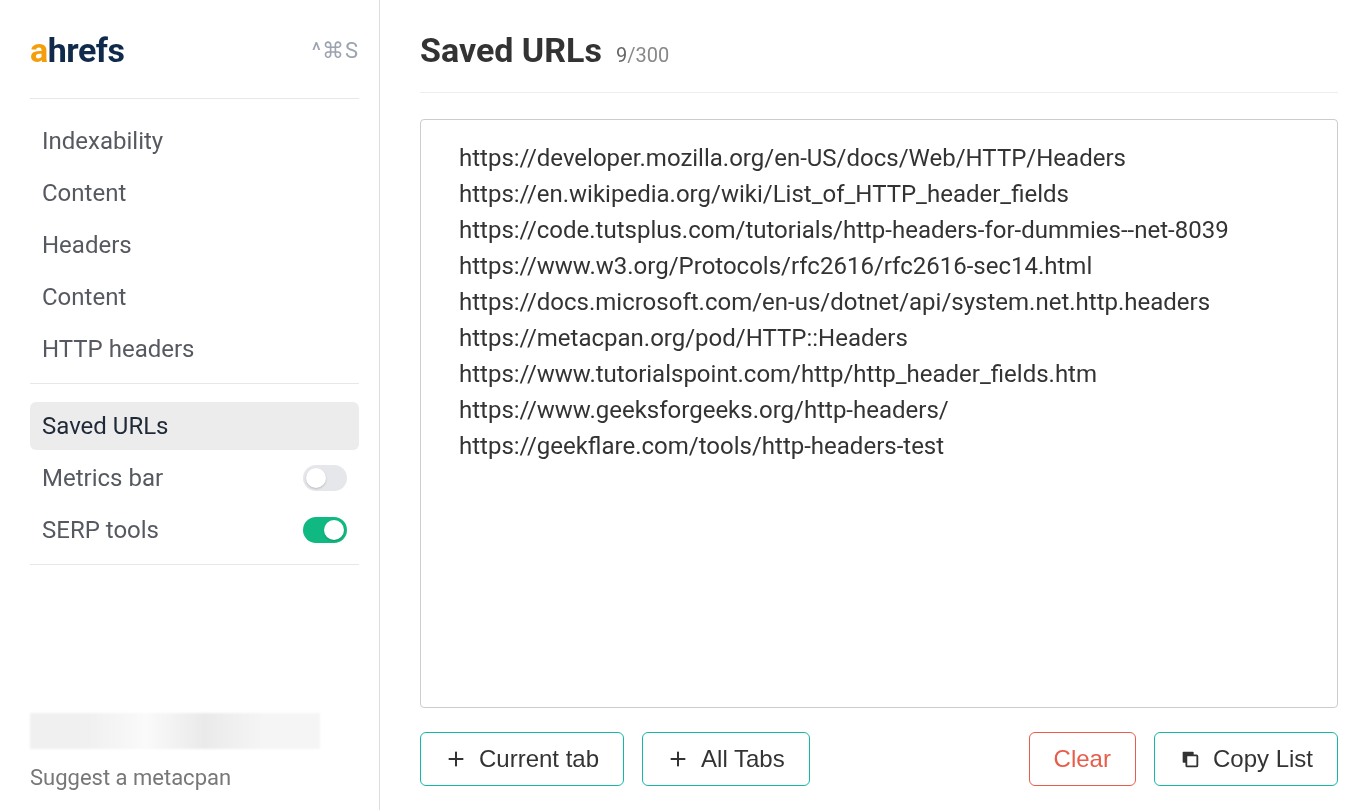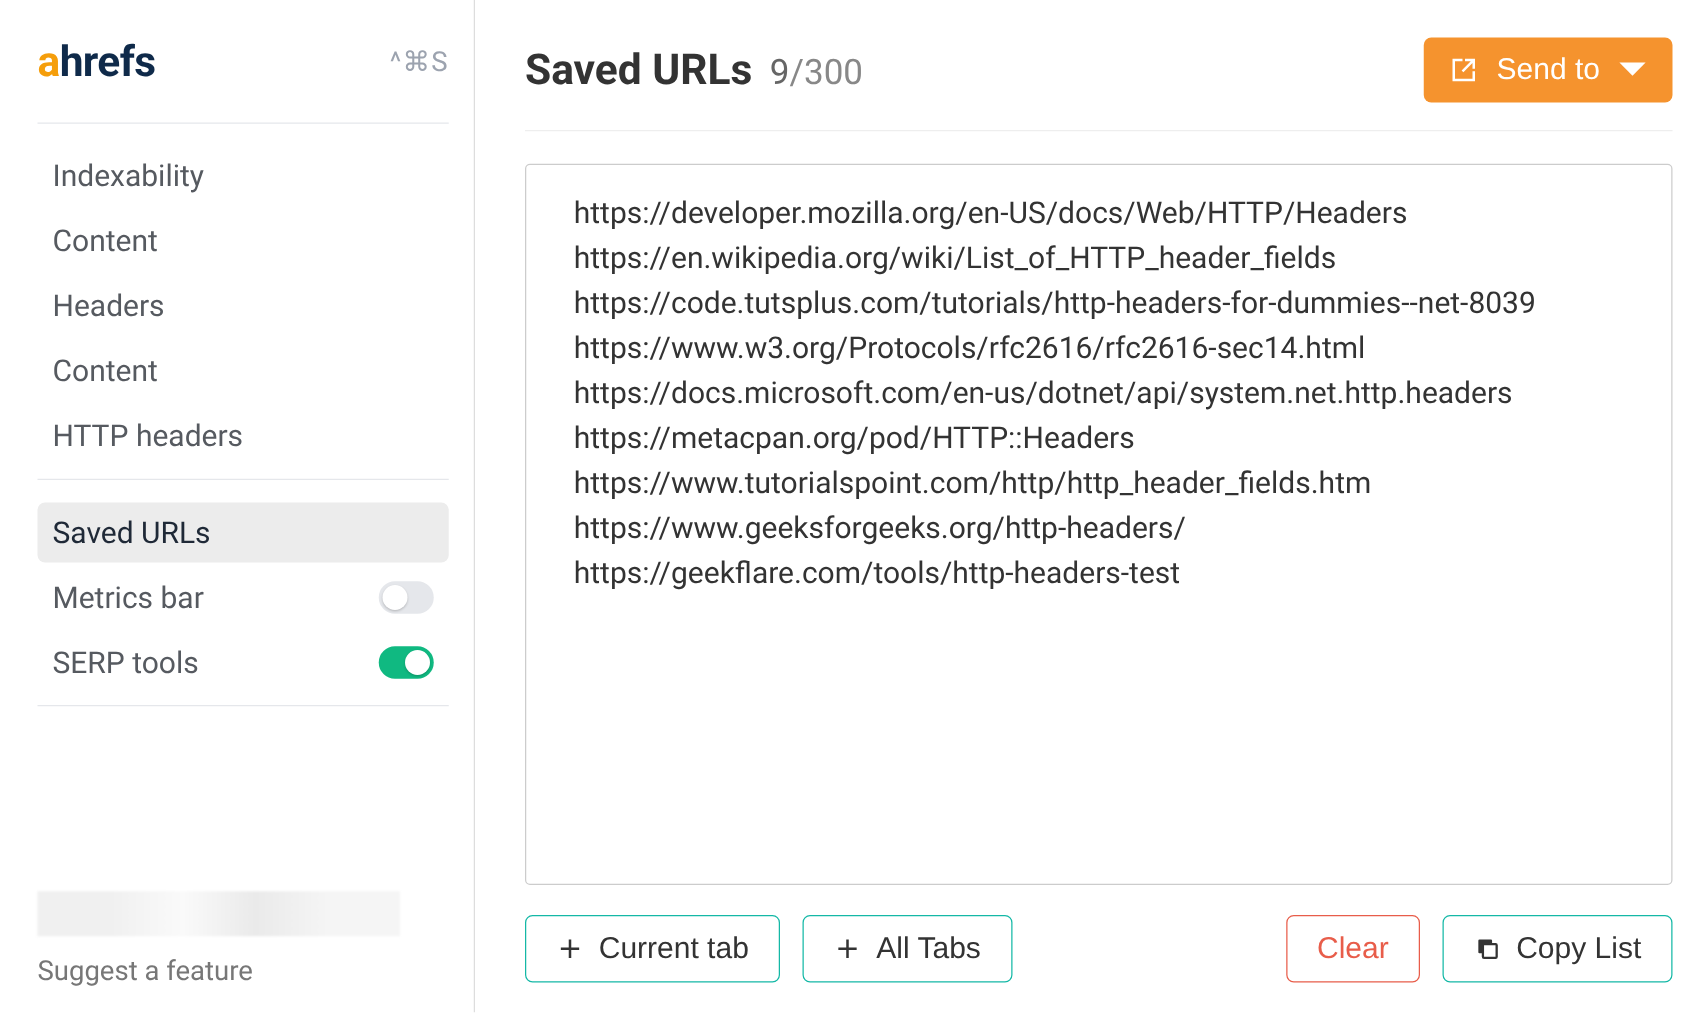--- a/index.html
+++ b/index.html
@@ -112,21 +112,21 @@
       display: flex;
       align-items: baseline;
       gap: 14px;
     }
     .page-title {
       font-size: 34px;
       font-weight: 700;
       color: #333;
     }
     .count {
-      font-size: 28px;
+      font-size: 20px;
       color: #888;
       text-align: center;
     }
     .count .cur { color: #666; }
     .send-btn {
       background: #f5932e;
       color: #fff;
       border: none;
       border-radius: 6px;
       font-size: 24px;
@@ -234,41 +234,32 @@
     <li class="nav-item">
       <span>SERP tools</span>
       <span class="toggle on">
           <span class="knob"></span>
         </span>
     </li>
   </ul>
   <hr class="divider">
   <div class="sidebar-footer">
     <div class="blurred"></div>
-    <div class="suggest">Suggest a feature</div>
+    <div class="suggest">Suggest a metacpan</div>
   </div>
 </aside>
 
 <main class="main">
   <div class="header-row">
     <div class="title-wrap">
       <h1 class="page-title">Saved URLs</h1>
       <span class="count">
         <span class="cur">9</span><span>/</span><span>300</span>
       </span>
     </div>
-    <button class="send-btn">
-      <svg viewBox="0 0 24 24">
-          <path d="M5 5v14h14v-6h2v8H3V3h8v2H5zm8-2h8v8h-2V6.4l-7.3 7.3-1.4-1.4L17.6 5H13V3z"></path>
-        </svg>
-      <span>Send to</span>
-      <svg class="chevron-down-icon" viewBox="0 0 16 10">
-          <path d="M1 1l7 7 7-7z"></path>
-        </svg>
-    </button>
   </div>
 
   <textarea class="url-textarea" spellcheck="false" style="">https://developer.mozilla.org/en-US/docs/Web/HTTP/Headers
 https://en.wikipedia.org/wiki/List_of_HTTP_header_fields
 https://code.tutsplus.com/tutorials/http-headers-for-dummies--net-8039
 https://www.w3.org/Protocols/rfc2616/rfc2616-sec14.html
 https://docs.microsoft.com/en-us/dotnet/api/system.net.http.headers
 https://metacpan.org/pod/HTTP::Headers
 https://www.tutorialspoint.com/http/http_header_fields.htm
 https://www.geeksforgeeks.org/http-headers/

